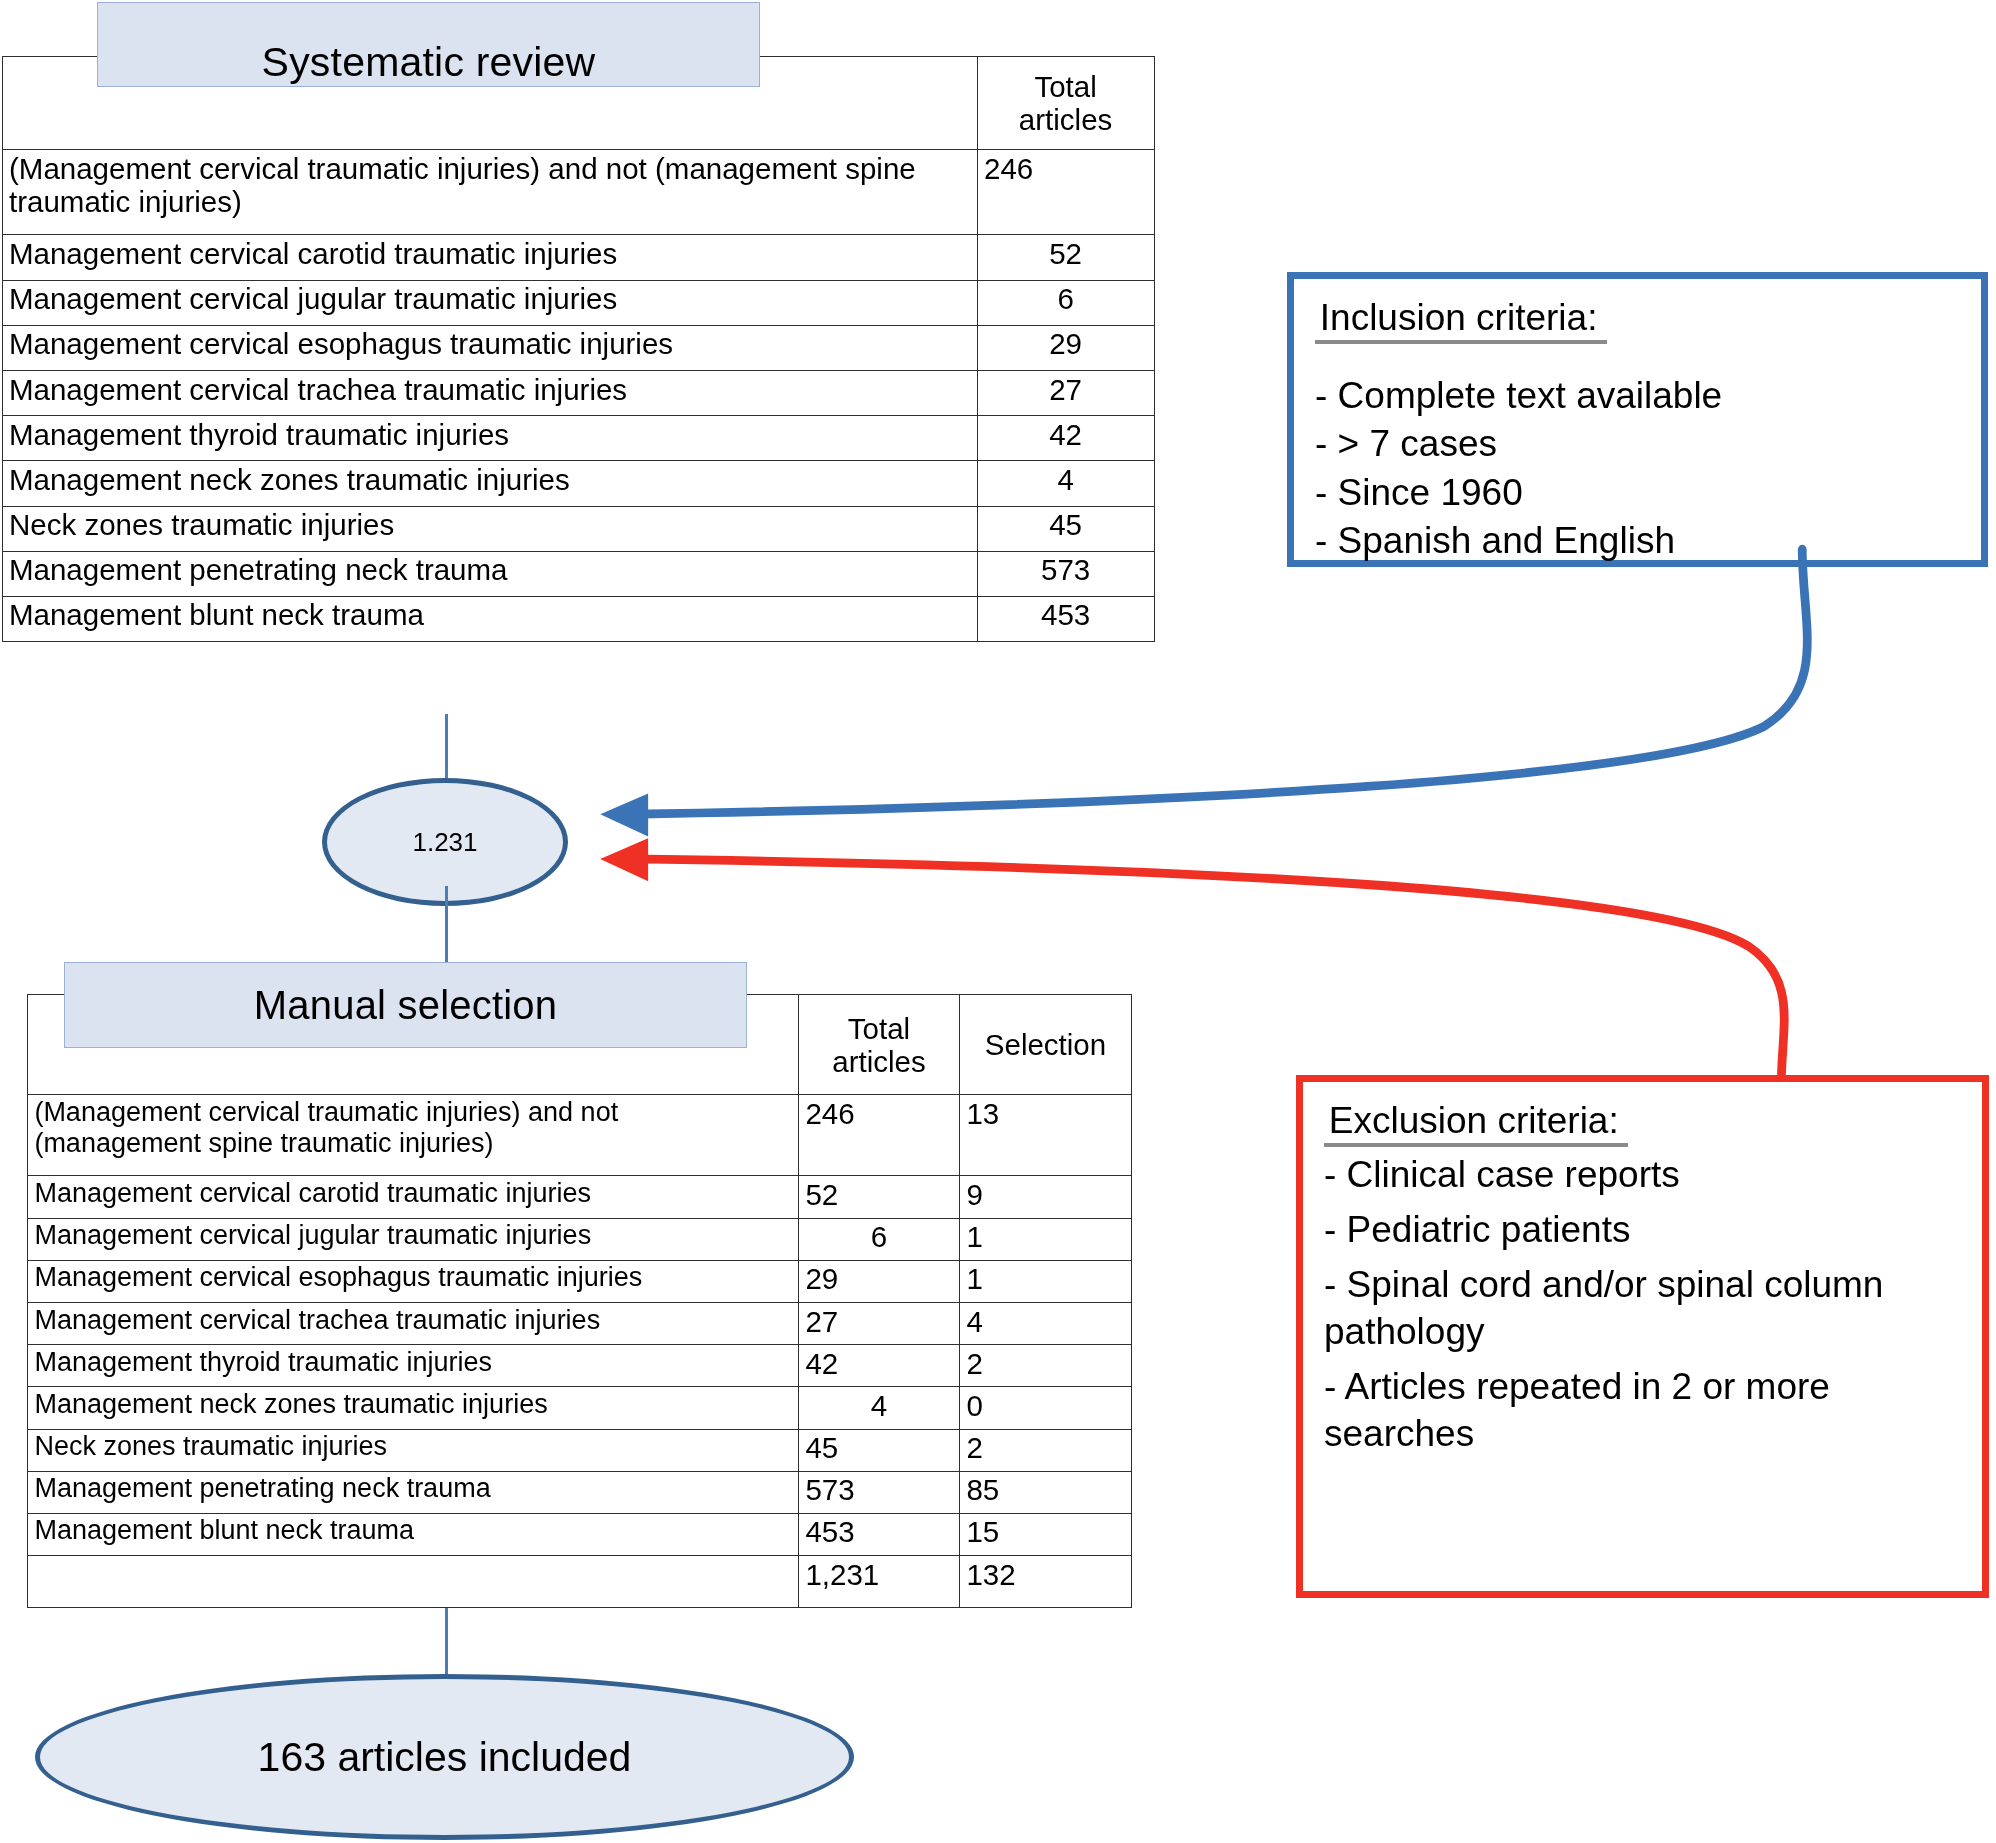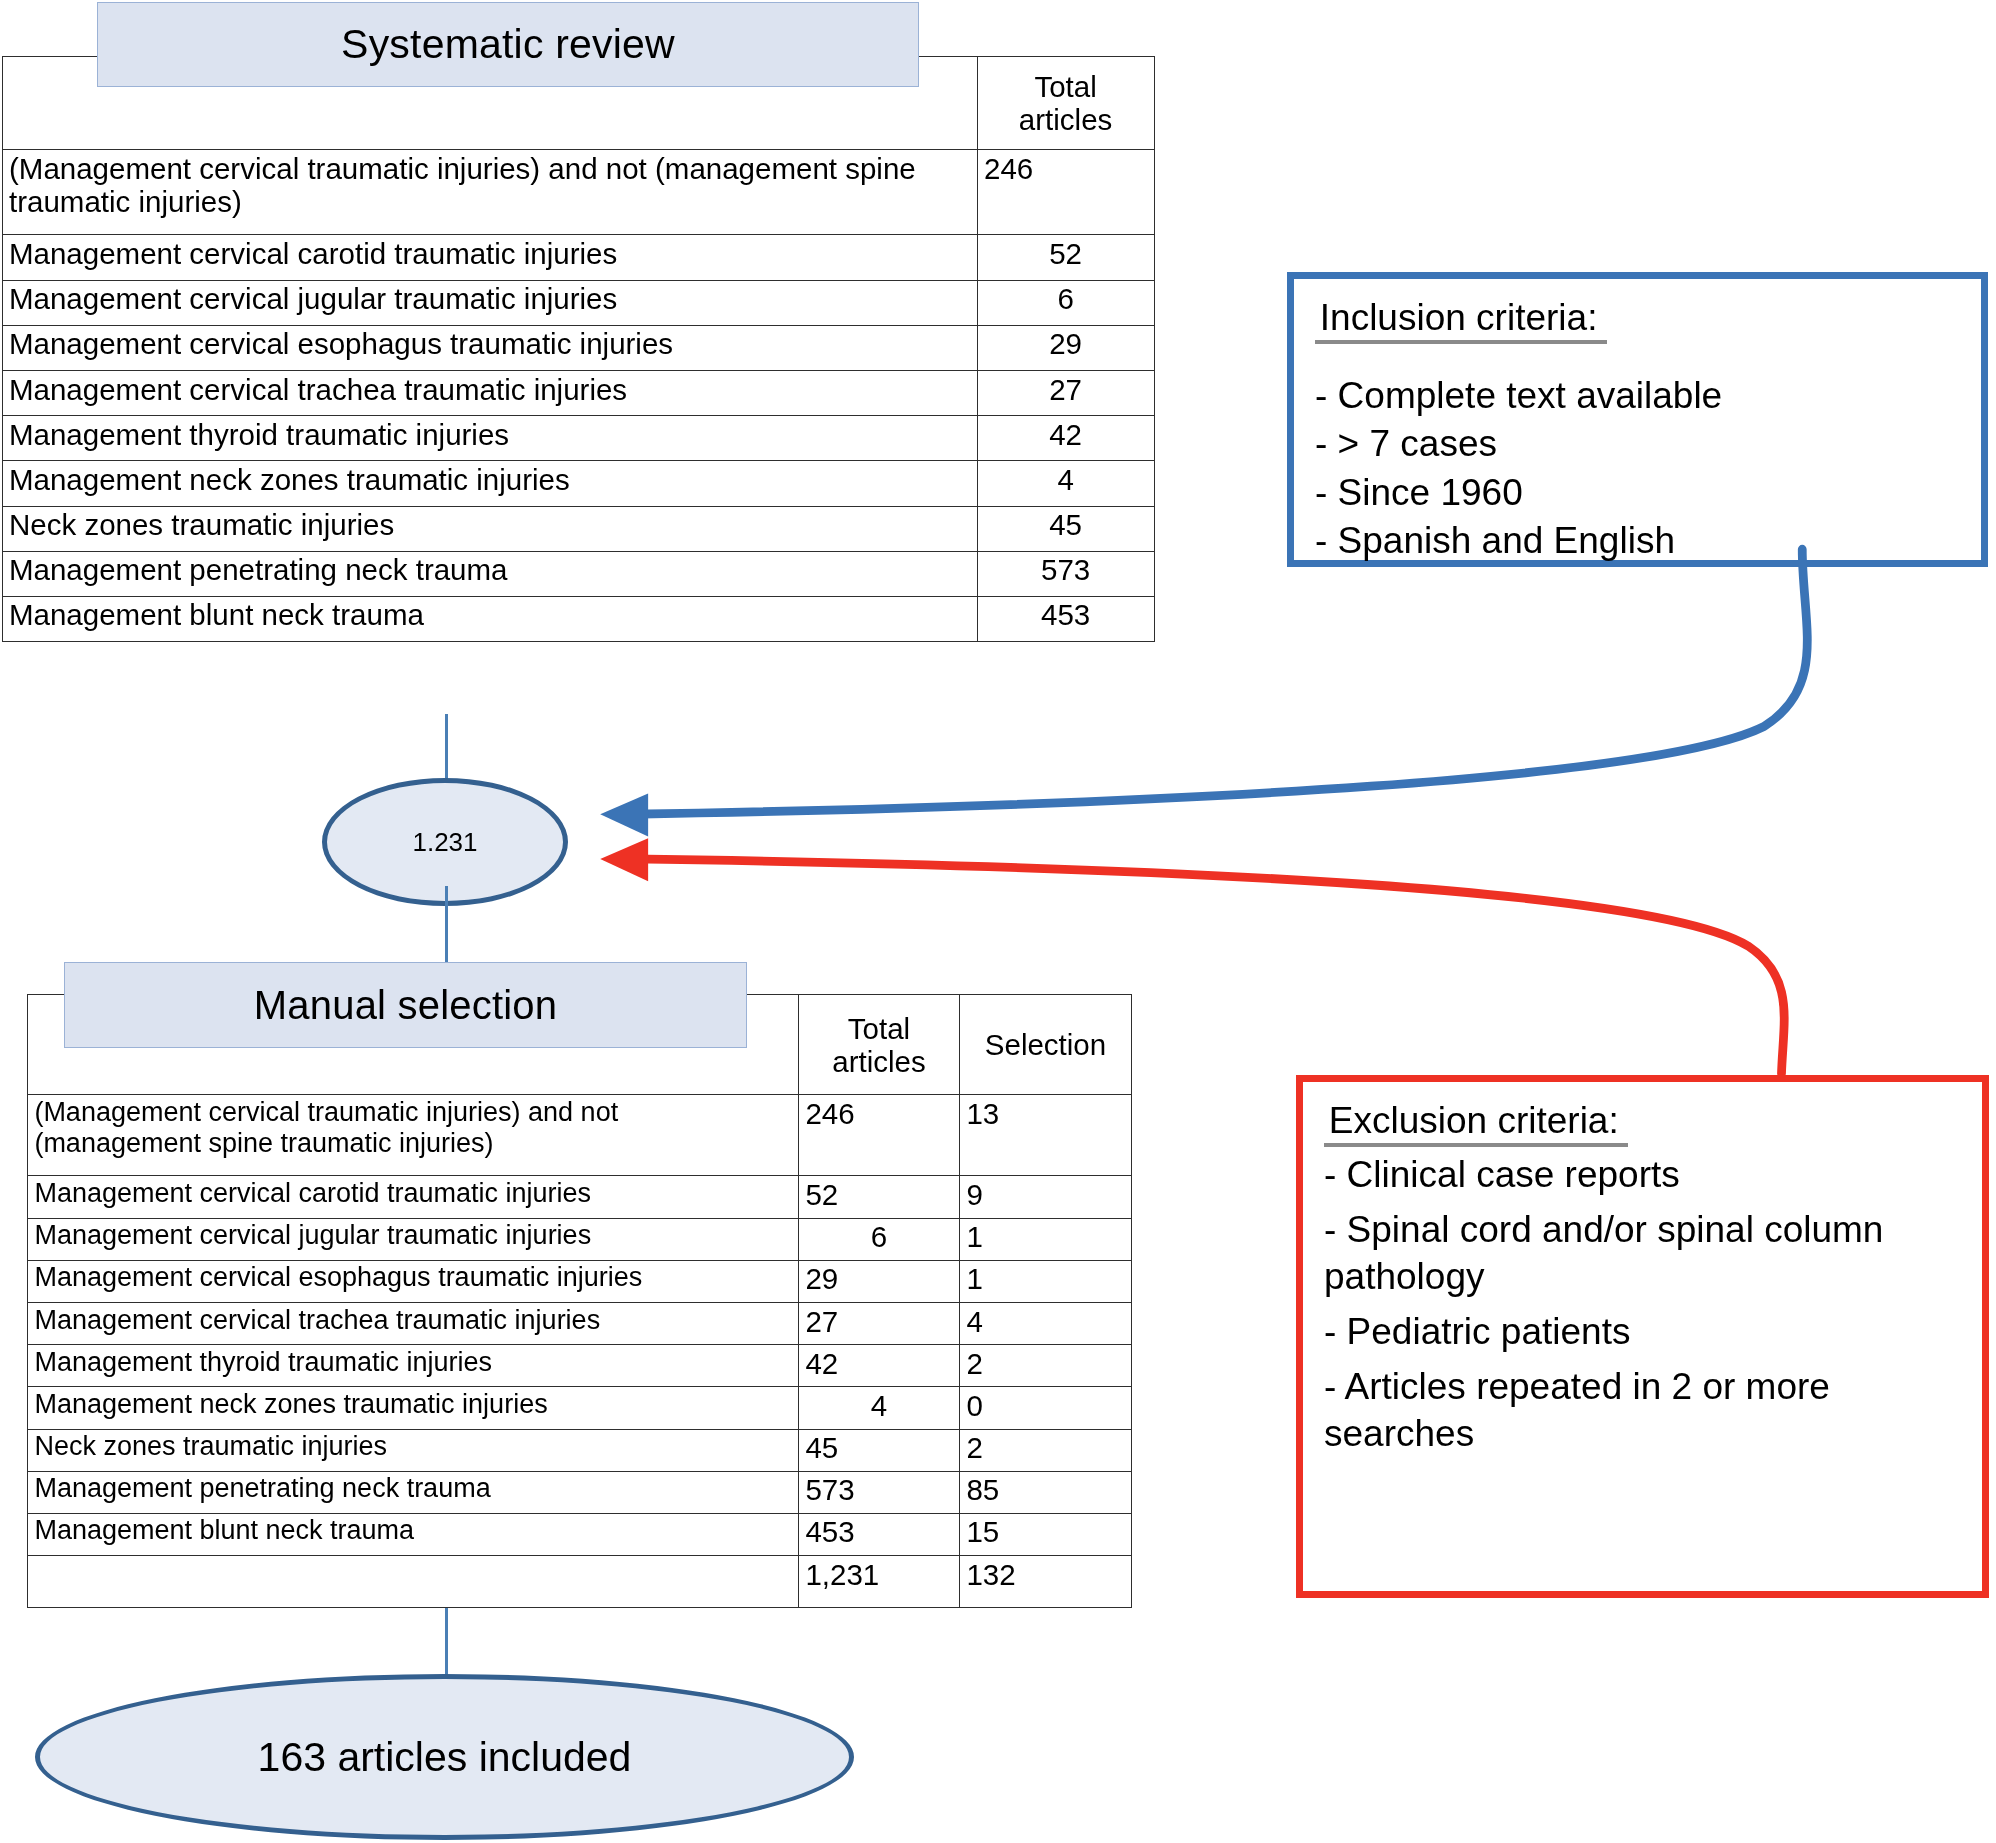--- a/index.html
+++ b/index.html
@@ -149,21 +149,21 @@
         <td class="num">573</td>
       </tr>
       <tr>
         <td style="height:41px">Management blunt neck trauma</td>
         <td class="num">453</td>
       </tr>
     </tbody>
   </table>
 </div>
 
-<div class="abs title-plate" style="left:97px;top:2.4px;width:822px;height:85px;">
+<div class="abs title-plate" style="left:97px;top:2.4px;width:663px;height:85px;align-items:flex-end;">
   <span>Systematic review</span>
 </div>
 
 <div class="abs vline" style="left:445px;top:714px;height:96px;"></div>
 
 <div class="abs ellipse" style="left:322px;top:778px;width:246px;height:128px;">
   <span>1.231</span>
 </div>
 
 <div class="abs vline" style="left:445px;top:886px;height:100px;"></div>
@@ -260,22 +260,22 @@
     <li>- &gt; 7 cases</li>
     <li>- Since 1960</li>
     <li>- Spanish and English</li>
   </ul>
 </div>
 
 <div class="abs crit-box red" style="left:1296px;top:1075px;width:693px;height:523px;">
   <div class="crit-title">Exclusion criteria:</div>
   <ul class="crit-list">
     <li>- Clinical case reports</li>
+    <li>- Pediatric patients</li>
     <li>- Spinal cord and/or spinal column pathology</li>
-    <li>- Pediatric patients</li>
     <li>- Articles repeated in 2 or more searches</li>
   </ul>
 </div>
 
 <svg class="overlay" viewBox="0 0 2502 2310">
 
   <g>
     <path d="M 2258 688
              C 2258 780, 2290 860, 2210 910
              C 2080 975, 1500 1008, 790 1020" fill="none" stroke="#3b74b6" stroke-width="11" stroke-linecap="round"></path>

